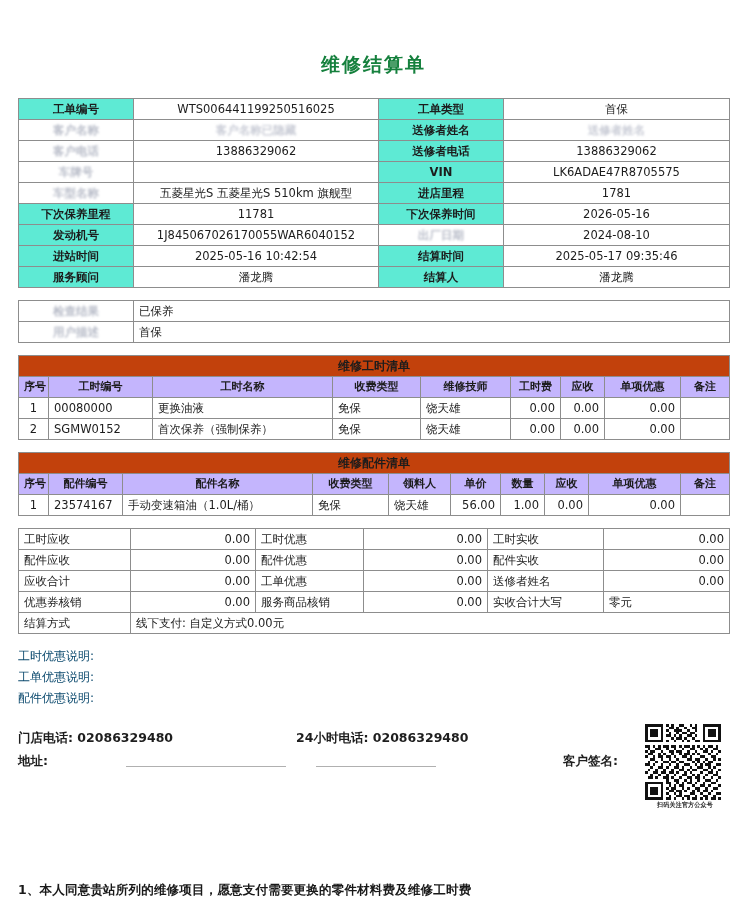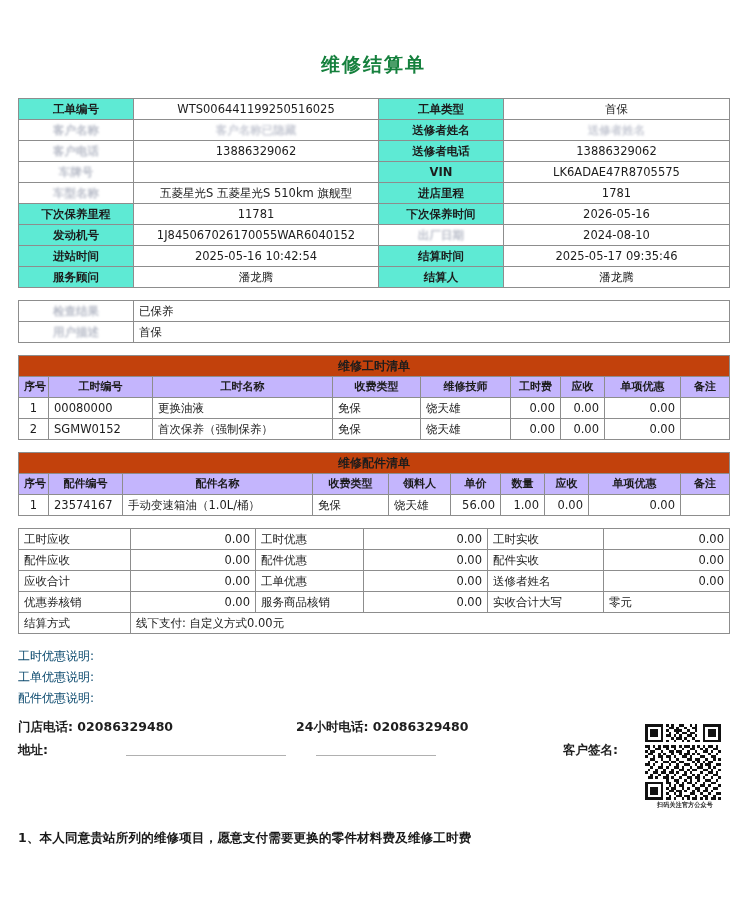--- a/index.html
+++ b/index.html
@@ -64,21 +64,21 @@
   }
   .totals td { height: 21px; }
   .notes {
     margin-top: 12px;
     font-size: 12px;
     line-height: 21px;
     font-weight: normal;
     color: #0c4a6e;
   }
   .contact-row {
-    margin-top: 10px;
+    margin-top: 21px;
     font-size: 12.5px;
     font-weight: bold;
     display: flex;
     color: #1e1e1e;
   }
   .contact-row .c1 { width: 278px; }
   .contact-row .c2 { width: 300px; }
   .addr-row {
     margin-top: 6px;
     font-size: 12.5px;
@@ -103,21 +103,21 @@
     font-size: 6px;
     font-weight: bold;
     letter-spacing: 0.2px;
     margin-top: 1px;
     color: #2b2b2b;
     transform: scaleY(1.1);
   }
   .legal {
     position: absolute;
     left: 18px;
-    top: 830px;
+    top: 882px;
     font-size: 12.5px;
     font-weight: bold;
     color: #191919;
     letter-spacing: 0.2px;
   }
   .underline-blank {
     display: inline-block;
     border-bottom: 1px solid #b0b0b0;
     height: 13px;
   }

